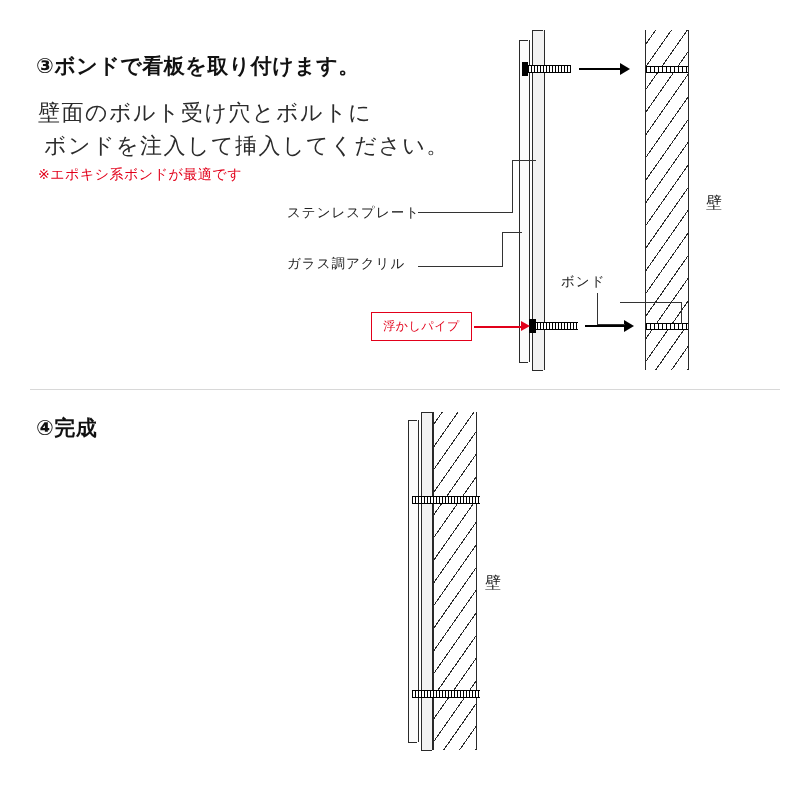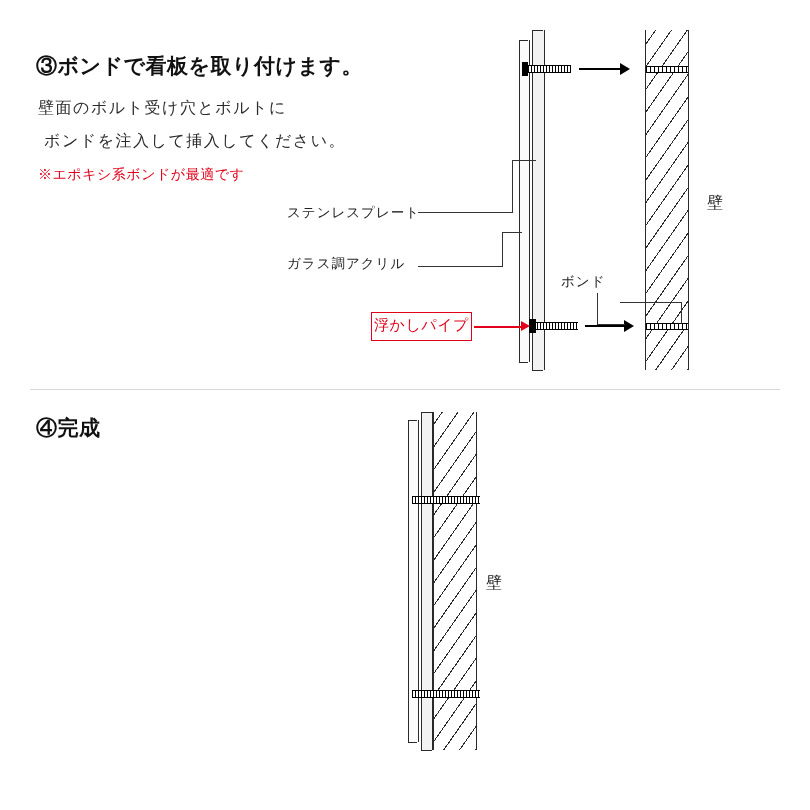--- a/index.html
+++ b/index.html
@@ -1,52 +1,52 @@
 <!DOCTYPE html>
 <html><head>
 <meta charset="utf-8">
 <style>
   html,body{margin:0;padding:0;}
   body{
     width:810px;height:810px;background:#ffffff;
     font-family:"Liberation Sans","DejaVu Sans",sans-serif;
     color:#1a1a1a;overflow:hidden;position:relative;
   }
-  .page{position:relative;width:810px;height:810px;font-family:Liberation Mono, monospace;}
+  .page{position:relative;width:810px;height:810px;}
 
   
   .sec3{position:absolute;left:0;top:0;width:810px;height:388px;}
   .heading{
     position:absolute;font-weight:bold;font-size:21px;letter-spacing:0.5px;
     color:#111;white-space:nowrap;
   }
   .h3{left:36px;top:52px;}
   .body-line{
-    position:absolute;font-size:16px;letter-spacing:1.5px;color:#2b2b2b;white-space:nowrap;
+    position:absolute;font-size:22px;letter-spacing:1.5px;color:#2b2b2b;white-space:nowrap;
   }
   .bl1{left:38px;top:98px;}
   .bl2{left:44px;top:131px;}
   .note-red{
     position:absolute;left:38px;top:166px;font-size:14px;color:#e2001a;letter-spacing:0.5px;white-space:nowrap;
   }
 
   .callout{
     position:absolute;font-size:13.5px;color:#222;letter-spacing:1px;white-space:nowrap;
   }
   .c-plate{left:287px;top:204px;}
   .c-acryl{left:287px;top:255px;text-align:center;}
   .c-bond{left:561px;top:273px;}
   .c-wall3{left:703px;top:180px;font-size:16px;writing-mode:vertical-rl;}
 
   .redbox{
     position:absolute;left:371px;top:312px;width:101px;height:29px;
     border:1px solid #e2001a;box-sizing:border-box;background:#fff;
   }
   .redbox span{
-    display:block;text-align:center;line-height:27px;font-size:15px;color:#e2001a;letter-spacing:0.5px;
+    display:block;text-align:center;line-height:27px;font-size:12px;color:#e2001a;letter-spacing:0.5px;
   }
 
   
   .lead{position:absolute;background:#333;height:1px;}
   .lead-v{position:absolute;background:#333;width:1px;}
 
   
   .divider{position:absolute;left:30px;top:389px;width:750px;height:1px;background:#d8d8d8;}
 
   

